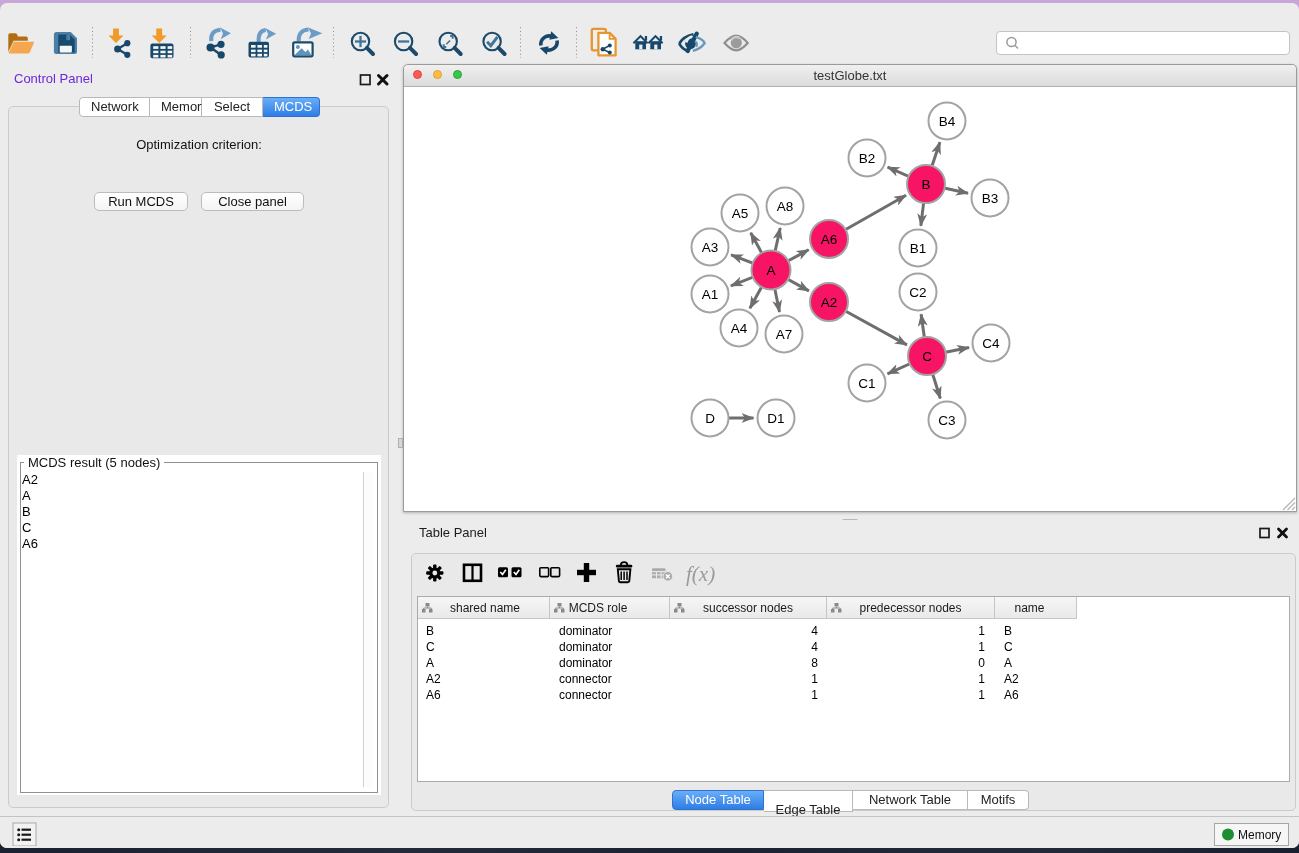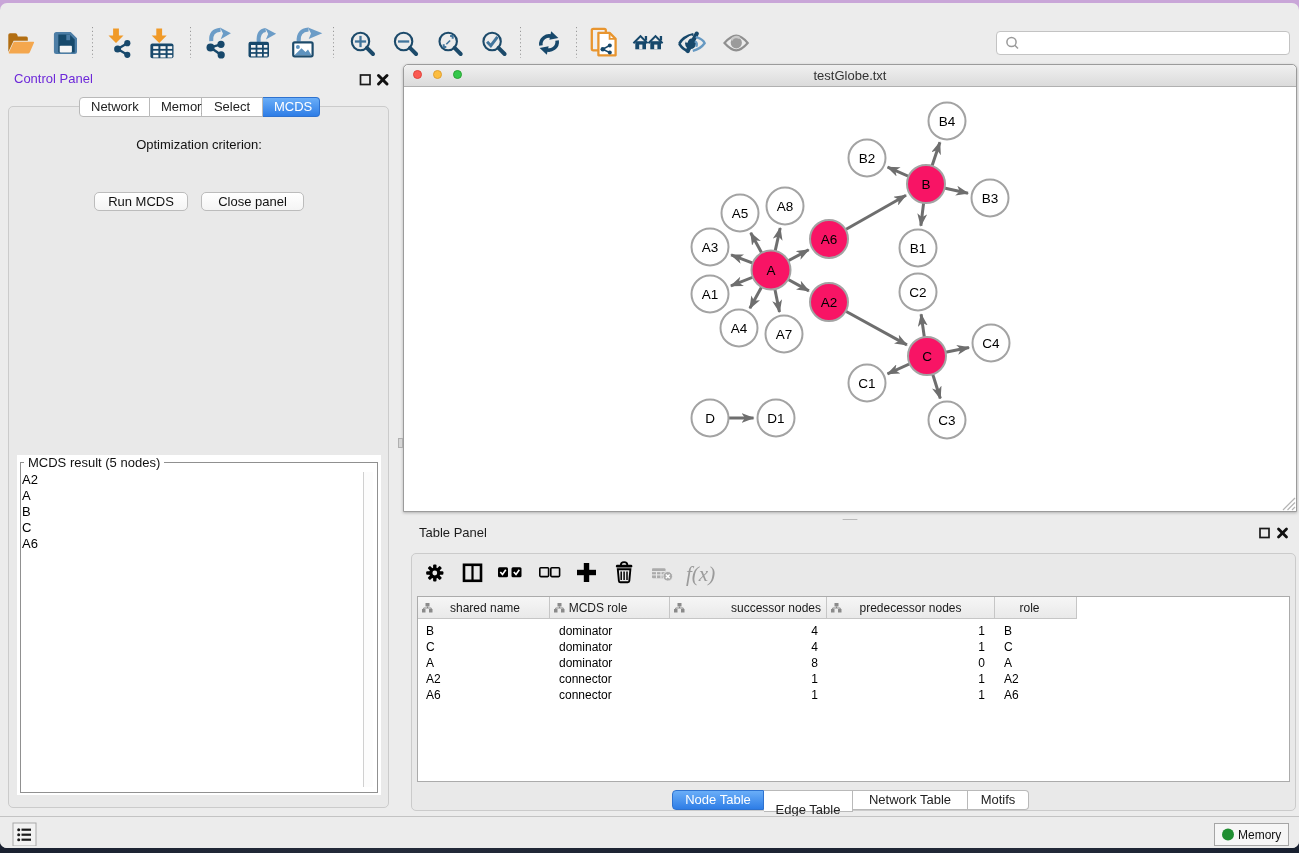--- a/index.html
+++ b/index.html
@@ -461,33 +461,33 @@
             </svg>
             <span style="position:absolute;left:48px;transform:translateX(-50%);white-space:nowrap;">MCDS role</span>
           </div>
         <div class="th" style="left:252px; width:157px;">
             <svg width="11" height="10" viewBox="0 0 11 10" style="position:absolute;left:4px;top:6px;">
               <rect x="3.5" y="0" width="4" height="3.5" fill="#8a8a8a"></rect>
               <rect x="0" y="6" width="3.5" height="3.5" fill="#8a8a8a"></rect>
               <rect x="7" y="6" width="3.5" height="3.5" fill="#8a8a8a"></rect>
               <path d="M5.5,3.5 V5 M1.7,6 V5 H9.2 V6" stroke="#8a8a8a" fill="none" stroke-width="1"></path>
             </svg>
-            <span style="position:absolute;left:78px;transform:translateX(-50%);white-space:nowrap;margin-left:28px;">successor nodes</span>
+            <span style="position:absolute;left:78px;transform:translateX(-50%);white-space:nowrap;">successor nodes</span>
           </div>
         <div class="th" style="left:409px; width:168px;">
             <svg width="11" height="10" viewBox="0 0 11 10" style="position:absolute;left:4px;top:6px;">
               <rect x="3.5" y="0" width="4" height="3.5" fill="#8a8a8a"></rect>
               <rect x="0" y="6" width="3.5" height="3.5" fill="#8a8a8a"></rect>
               <rect x="7" y="6" width="3.5" height="3.5" fill="#8a8a8a"></rect>
               <path d="M5.5,3.5 V5 M1.7,6 V5 H9.2 V6" stroke="#8a8a8a" fill="none" stroke-width="1"></path>
             </svg>
             <span style="position:absolute;left:83.5px;transform:translateX(-50%);white-space:nowrap;">predecessor nodes</span>
           </div>
         <div class="th" style="left:577px; width:82px; border-right:1px solid #c6c6c6;">
-            <span style="position:absolute;left:34.5px;transform:translateX(-50%);white-space:nowrap;">role</span>
+            <span style="position:absolute;left:34.5px;transform:translateX(-50%);white-space:nowrap;">name</span>
           </div>
       </div>
       <div class="trow" style="left:8px;   top:25.5px;">B</div>
       <div class="trow" style="left:141px; top:25.5px;">dominator</div>
       <div class="trow" style="left:252px; top:25.5px; width:148px; text-align:right;">4</div>
       <div class="trow" style="left:409px; top:25.5px; width:158px; text-align:right;">1</div>
       <div class="trow" style="left:586px; top:25.5px;">B</div>
       <div class="trow" style="left:8px;   top:41.5px;">C</div>
       <div class="trow" style="left:141px; top:41.5px;">dominator</div>
       <div class="trow" style="left:252px; top:41.5px; width:148px; text-align:right;">4</div>

